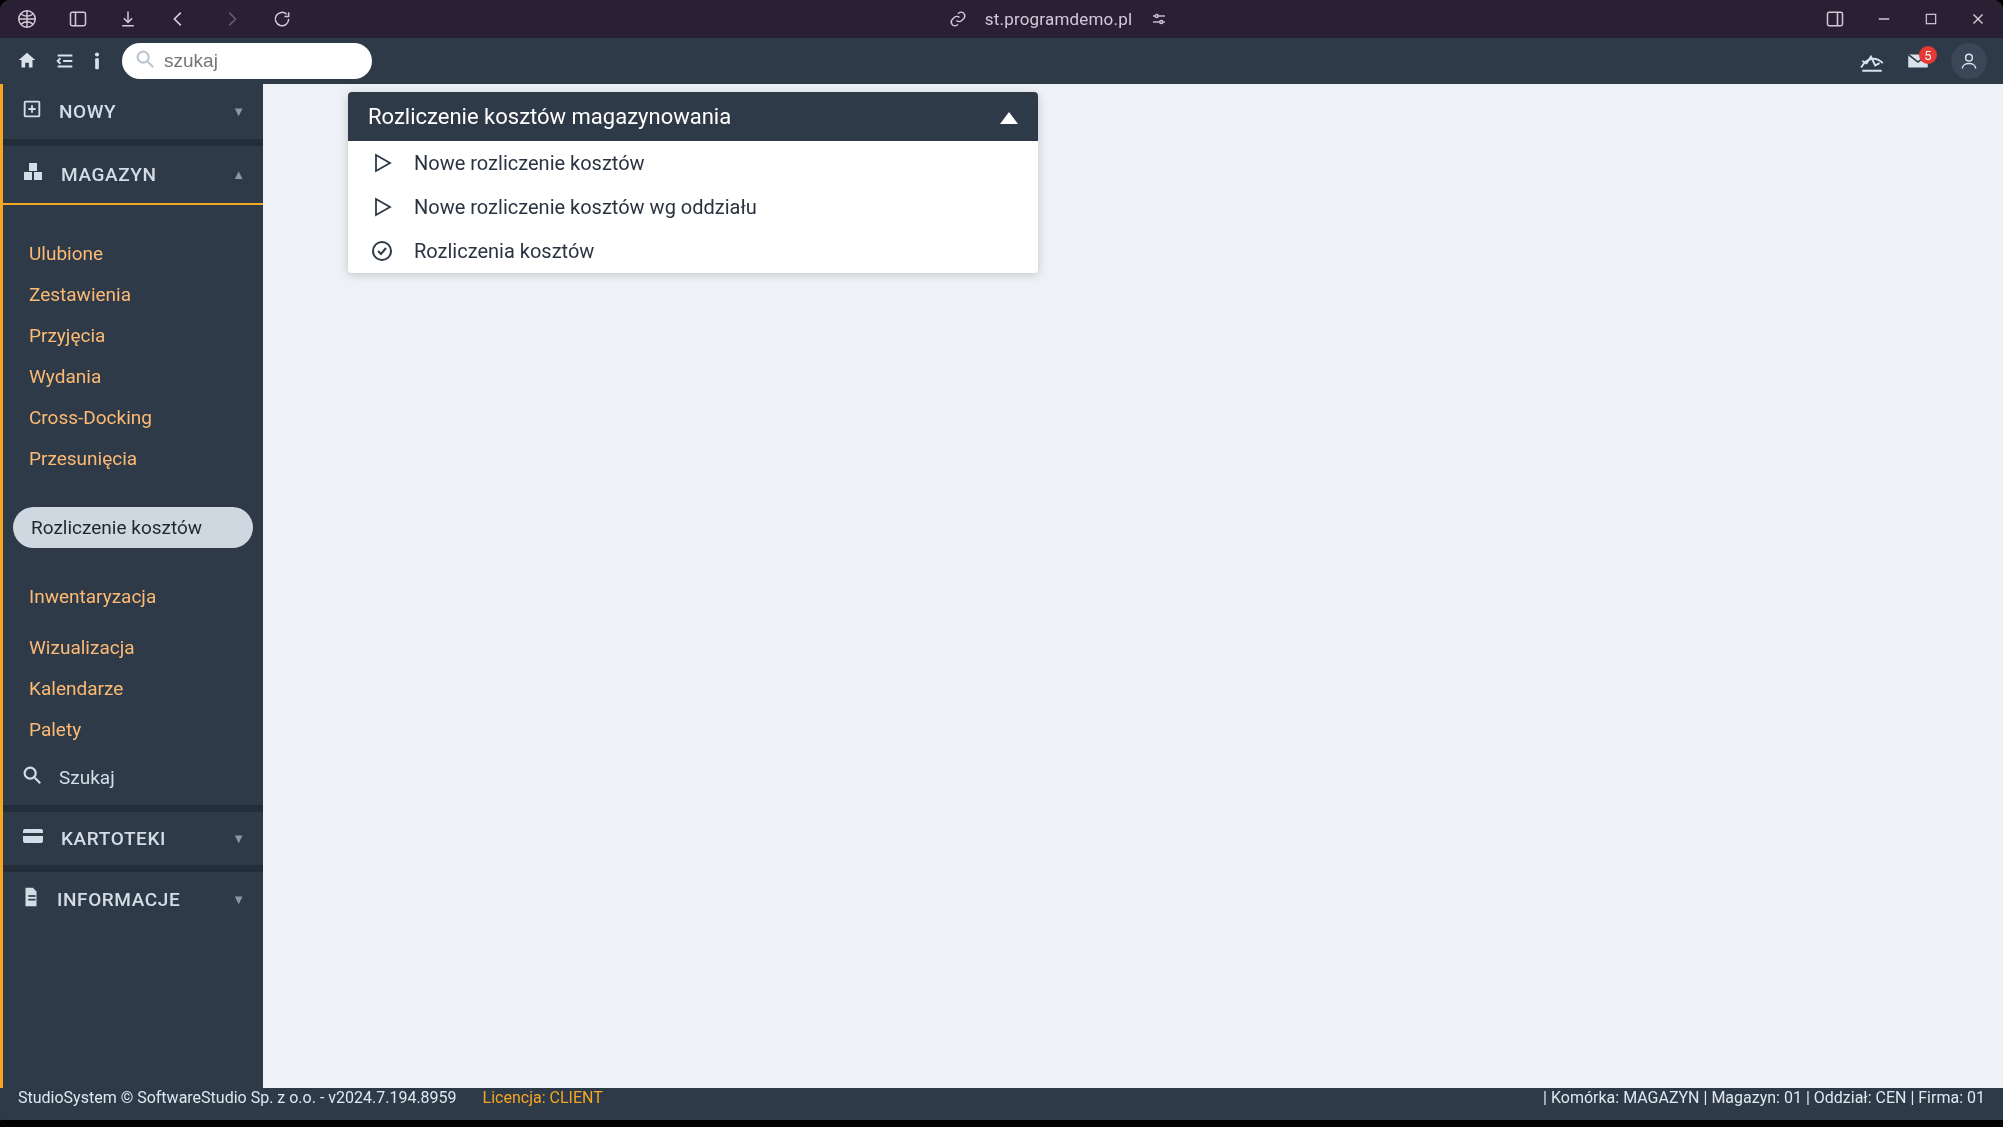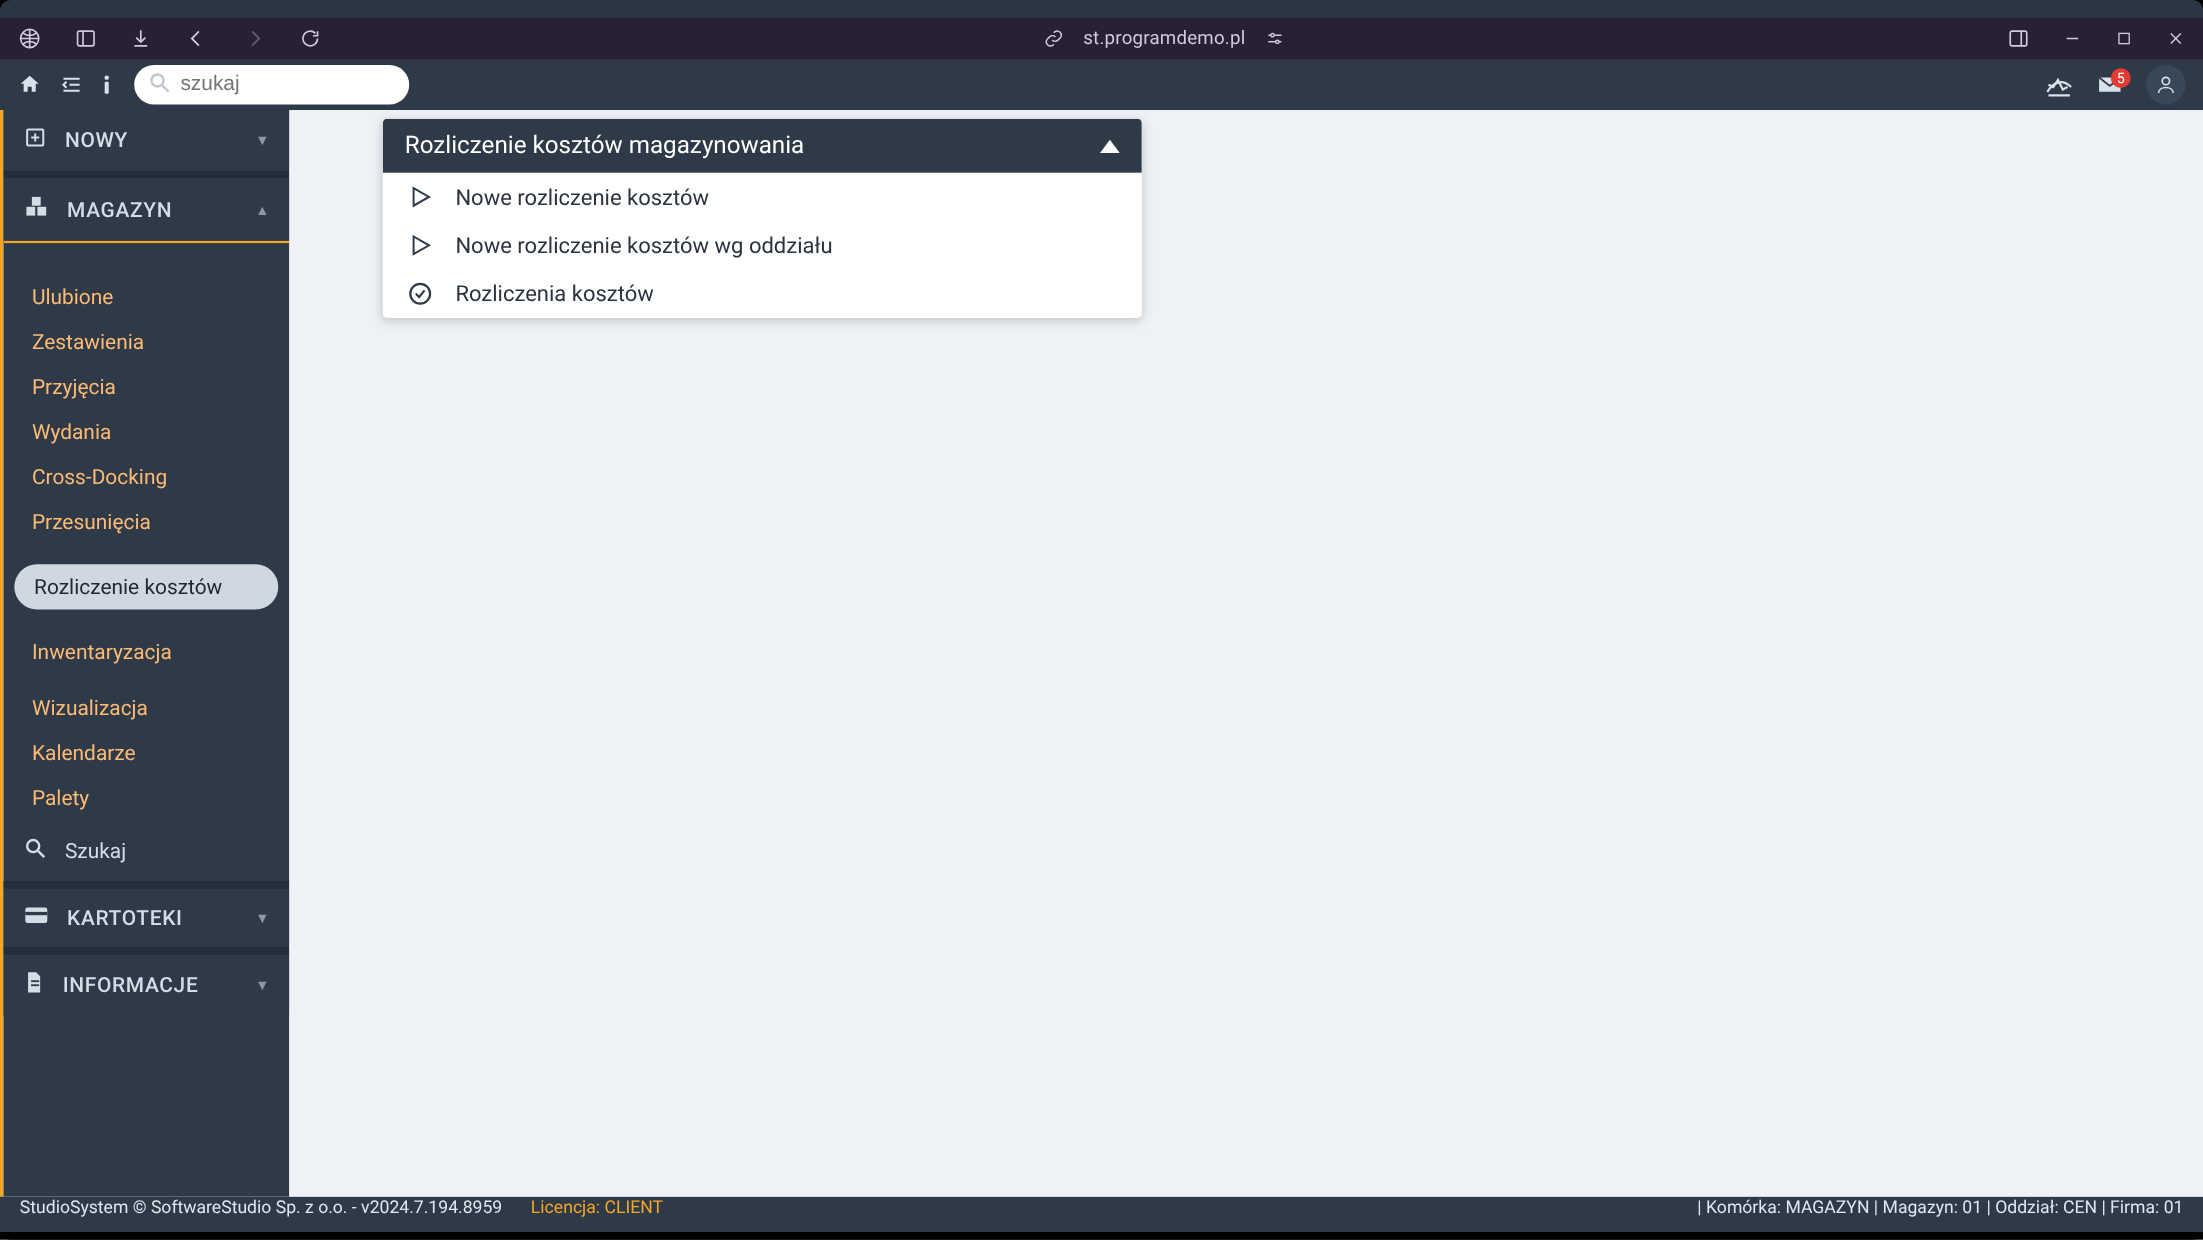--- a/index.html
+++ b/index.html
@@ -23,21 +23,20 @@
 
 .titlebar {
   height: 38px;
   background: #2a2033;
   display: flex;
   align-items: center;
   padding: 0 12px;
   gap: 22px;
   font-size: 17px;
   color: #d2c9dc;
-  margin-top: 16px;
 }
 .titlebar .left, .titlebar .right { display:flex; align-items:center; gap:22px;}
 .titlebar .center { flex:1; display:flex; justify-content:center; align-items:center; gap:14px; font-size:17px; letter-spacing:.2px;}
 .titlebar svg { display:block; }
 .titlebar .icon { color:#d2c9dc; padding:4px; }
 
 
 .appbar {
   height: 46px;
   background: #2e3a48;
@@ -128,21 +127,21 @@
 }
 .subitem {
   padding: 9px 18px 9px 26px;
   font-size:19px;
   color:#fdba74;
 }
 .subitem.sel {
   background:#cfd7e0;
   color:#1f2730;
   border-radius: 999px;
-  margin: 8px 10px;
+  margin: 18px 10px;
   padding: 9px 18px;
 }
 .subblock-gap { height:10px; }
 .searchitem { display:flex; align-items:center; gap:16px; padding:14px 18px; }
 .searchitem .seclabel { font-weight:400; }
 
 
 .content {
   flex:1;
   position:relative;

